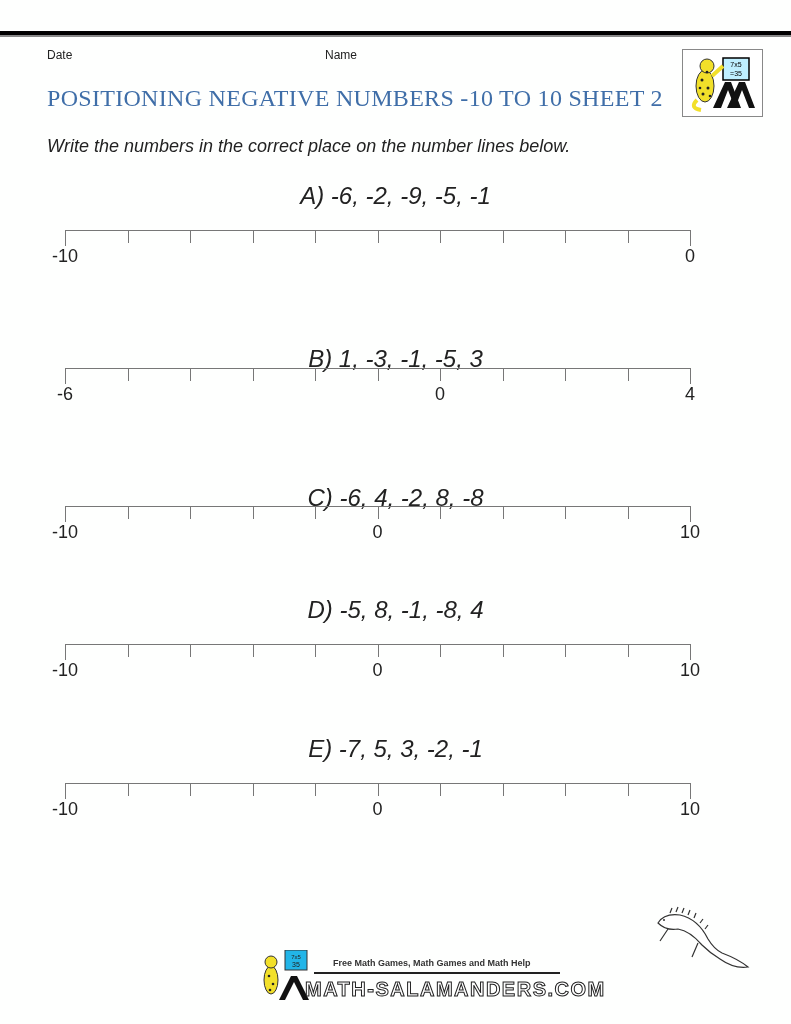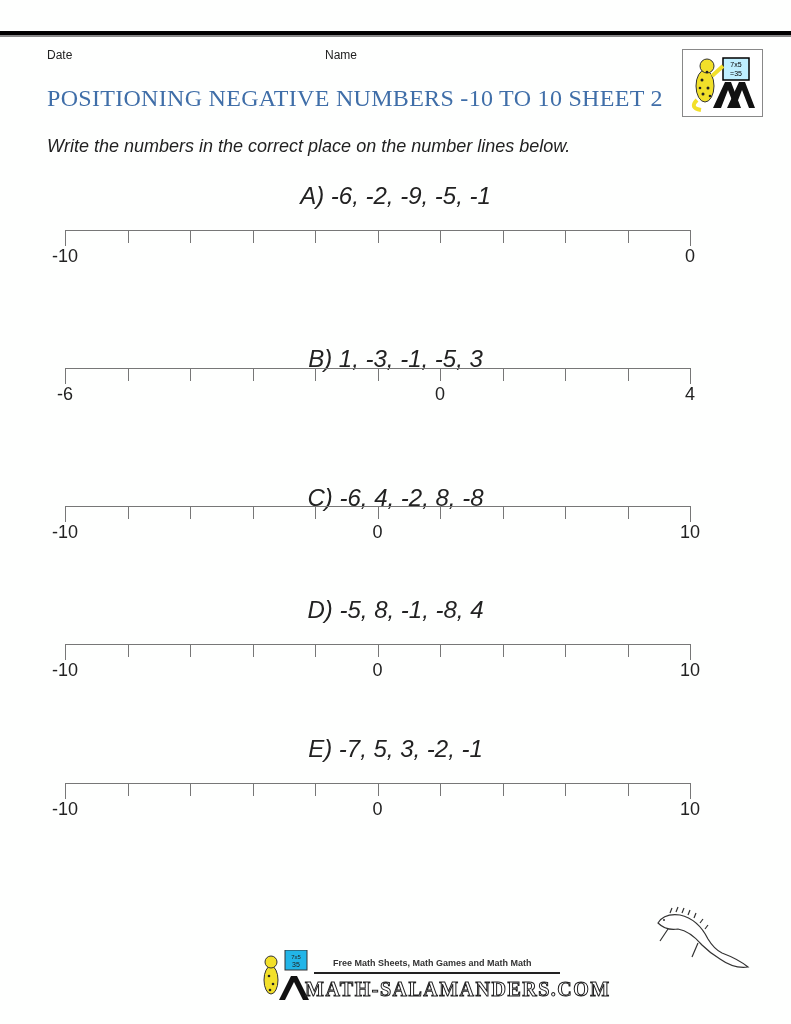--- a/index.html
+++ b/index.html
@@ -31,21 +31,21 @@
   .nl .end { height: 16px; }
   .nl-label { position: absolute; font-size: 18px; color: #222; transform: translateX(-50%); }
   .footer-logo { position: absolute; left: 255px; top: 950px; width: 310px; height: 52px; }
   .footer-tagline {
     position: absolute; left: 333px; top: 958px; font-size: 9px; font-weight: bold; color: #333;
   }
   .footer-rule { position: absolute; left: 314px; top: 972px; width: 246px; height: 2px; background: #222; }
   .footer-site {
     position: absolute; left: 305px; top: 978px; font-size: 20px; font-weight: bold;
     letter-spacing: 1.5px; color: #fff;
-    -webkit-text-stroke: 1px #222; font-family: Liberation Serif, serif;
+    -webkit-text-stroke: 1px #222; font-family: Liberation Sans, sans-serif;
   }
   .salamander { position: absolute; left: 650px; top: 905px; }
 </style>
 </head>
 <body>
 
 <div class="topline1"></div>
 <div class="topline2"></div>
 
 <div class="hdr-label" style="left:47px">Date</div>
@@ -173,21 +173,21 @@
     <text x="41" y="9" font-size="6" text-anchor="middle" fill="#222" font-family="Liberation Sans, sans-serif">7x5</text>
     <text x="41" y="17" font-size="7" text-anchor="middle" fill="#222" font-family="Liberation Sans, sans-serif">35</text>
     <ellipse cx="16" cy="30" rx="7" ry="14" fill="#f2e02a" stroke="#333"></ellipse>
     <circle cx="16" cy="12" r="6" fill="#f2e02a" stroke="#333"></circle>
     <circle cx="14" cy="26" r="1.3" fill="#222"></circle>
       <circle cx="18" cy="34" r="1.3" fill="#222"></circle>
     <circle cx="15" cy="40" r="1.3" fill="#222"></circle>
     <polygon points="24,50 36,26 42,26 54,50 48,50 39,32 30,50" fill="#111"></polygon>
   </svg>
 </div>
-<div class="footer-tagline">Free Math Sheets, Math Games and Math Math</div>
+<div class="footer-tagline">Free Math Games, Math Games and Math Help</div>
 <div class="footer-rule"></div>
 <div class="footer-site">MATH-SALAMANDERS.COM</div>
 
 <svg class="salamander" width="100" height="70" viewBox="0 0 100 70">
   <path d="M8 18 Q14 8 30 10 Q48 14 58 34 Q64 44 72 48 Q88 54 98 62 Q84 64 70 54 Q60 48 52 40 Q40 26 28 24 Q16 26 8 18 Z" fill="#fff" stroke="#333" stroke-width="1.2"></path>
   <path d="M20 8 l2 -5 M26 7 l2 -5 M32 8 l2 -5 M38 10 l2 -5 M44 13 l2 -5 M50 18 l3 -4 M55 24 l3 -4" stroke="#333" stroke-width="1.2"></path>
   <path d="M18 24 L10 36 M48 38 L42 52" stroke="#333" stroke-width="1.2"></path>
   <circle cx="14" cy="15" r="1" fill="#333"></circle>
 </svg>
 

